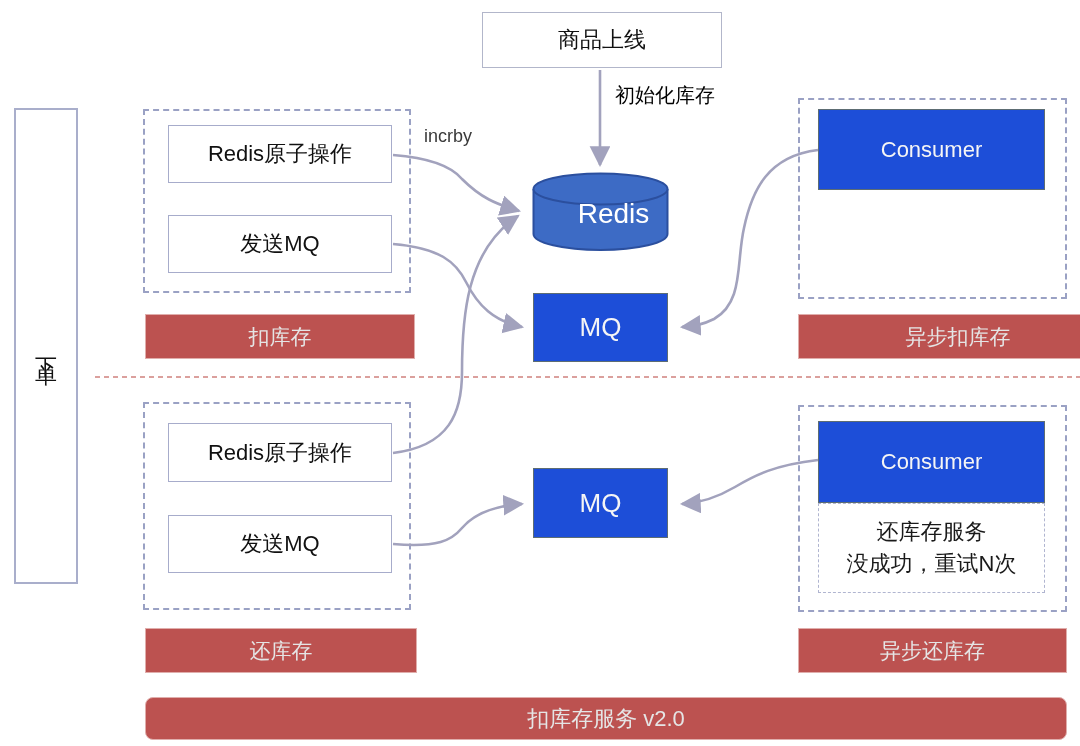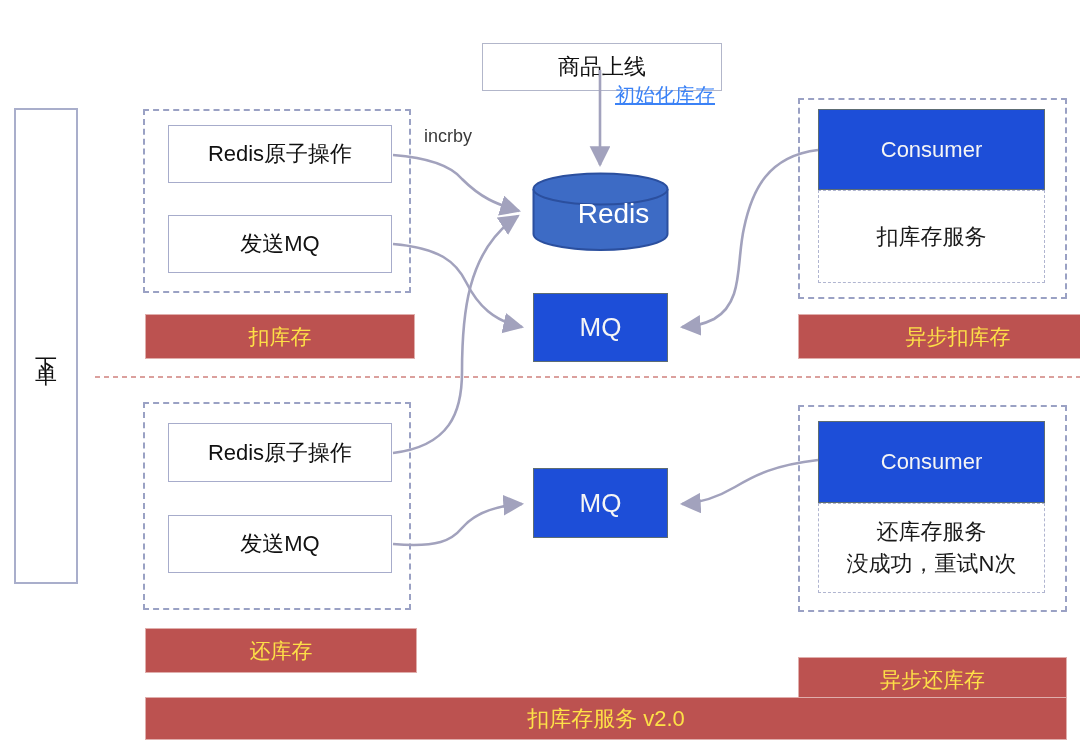--- a/index.html
+++ b/index.html
@@ -6,38 +6,38 @@
   #canvas{
     position:relative;width:1080px;height:746px;background:#ffffff;overflow:hidden;
     font-family:"Liberation Sans","DejaVu Sans",sans-serif;color:#1a1a1a;
   }
   .abs{position:absolute;box-sizing:border-box;}
   .center{display:flex;align-items:center;justify-content:center;text-align:center;}
   .box-solid{background:#ffffff;border:1.5px solid #a7accb;font-size:22px;color:#111;}
   .box-dashed{border:2px dashed #9aa1c4;background:transparent;border-radius:1px;}
   .box-dashed-thin{border:1.5px dashed #b0b5d0;background:#ffffff;}
   .slate{background:#1d4ed8;color:#f5f5f5;border:1px solid #5d6d73;}
-  .banner{background:#bc5250;border:1.5px solid #e0aeac;color:#fde047;font-size:21px;}
+  .banner{background:#bc5250;border:1.5px solid #e0aeac;color:#e5e5e5;font-size:21px;}
   .label{white-space:nowrap;}
   #arrow-layer{position:absolute;left:0;top:0;z-index:20;pointer-events:none;}
   .node-layer{z-index:10;}
   .cyl-text{position:absolute;left:0;top:26px;width:100%;text-align:center;
     color:#ffffff;font-size:28px;}
   .vertical-text{writing-mode:vertical-rl;text-orientation:upright;
     font-size:22px;letter-spacing:6px;color:#111;}
 </style>
 </head>
 <body>
 
 <div id="canvas">
 
-  <div class="abs box-solid center node-layer" style="left:482px;top:12px;width:240px;height:48px;border-color:#b2b6ca;margin-top:31px;">
+  <div class="abs box-solid center node-layer" style="left:482px;top:12px;width:240px;height:56px;border-color:#b2b6ca;">
     <span>商品上线</span>
   </div>
-  <div class="abs label node-layer" style="left:615px;top:82px;font-size:20px;color:#3b82f6;text-decoration:underline;">初始化库存</div>
+  <div class="abs label node-layer" style="left:615px;top:82px;font-size:20px;color:#000000;">初始化库存</div>
 
   <div class="abs center node-layer" style="left:14px;top:108px;width:64px;height:476px;border:2px solid #a9aecb;background:#fff;">
     <span class="vertical-text">下单</span>
   </div>
 
   <div class="abs box-dashed node-layer" style="left:143px;top:109px;width:268px;height:184px;"></div>
   <div class="abs box-solid center node-layer" style="left:168px;top:125px;width:224px;height:58px;">
     <span>Redis原子操作</span>
   </div>
   <div class="abs box-solid center node-layer" style="left:168px;top:215px;width:224px;height:58px;">
@@ -61,23 +61,20 @@
     <span>扣库存</span>
   </div>
   <div class="abs banner center node-layer" style="left:798px;top:314px;width:320px;height:45px;">
     <span>异步扣库存</span>
   </div>
 
   <div class="abs box-dashed node-layer" style="left:798px;top:98px;width:269px;height:201px;"></div>
   <div class="abs slate center node-layer" style="left:818px;top:109px;width:227px;height:81px;font-size:22px;">
     <span>Consumer</span>
   </div>
-  <div class="abs box-dashed-thin center node-layer" style="left:818px;top:190px;width:227px;height:93px;font-size:22px;">
-    <span>扣库存服务</span>
-  </div>
 
   <div class="abs box-dashed node-layer" style="left:143px;top:402px;width:268px;height:208px;"></div>
   <div class="abs box-solid center node-layer" style="left:168px;top:423px;width:224px;height:59px;">
     <span>Redis原子操作</span>
   </div>
   <div class="abs box-solid center node-layer" style="left:168px;top:515px;width:224px;height:58px;">
     <span>发送MQ</span>
   </div>
 
   <div class="abs slate center node-layer" style="left:533px;top:468px;width:135px;height:70px;font-size:26px;">
@@ -89,25 +86,25 @@
     <span>Consumer</span>
   </div>
   <div class="abs banner center node-layer" style="left:145px;top:628px;width:272px;height:45px;">
     <span>还库存</span>
   </div>
 
   <div class="abs box-dashed-thin center node-layer" style="left:818px;top:503px;width:227px;height:90px;font-size:22px;flex-direction:column;line-height:1.45;">
     <span>还库存服务</span>
     <span>没成功，重试N次</span>
   </div>
-  <div class="abs banner center node-layer" style="left:798px;top:628px;width:269px;height:45px;margin-top:29px;">
+  <div class="abs banner center node-layer" style="left:798px;top:628px;width:269px;height:45px;">
     <span>异步还库存</span>
   </div>
 
-  <div class="abs banner center node-layer" style="left:145px;top:697px;width:922px;height:43px;font-size:22px;">
+  <div class="abs banner center node-layer" style="left:145px;top:697px;width:922px;height:43px;font-size:22px;border-radius:8px;">
     <span>扣库存服务 v2.0</span>
   </div>
 
   <svg id="arrow-layer" width="1080" height="746" viewBox="0 0 1080 746">
     <defs>
       <marker id="ah" markerWidth="9" markerHeight="9" refX="7.2" refY="4" orient="auto" markerUnits="strokeWidth">
         <path d="M0,0 L8,4 L0,8 Z" fill="#a2a2bd"></path>
       </marker>
     </defs>
     <line x1="95" y1="377" x2="1080" y2="377" stroke="#dba09d" stroke-width="1.8" stroke-dasharray="5 4"></line>

